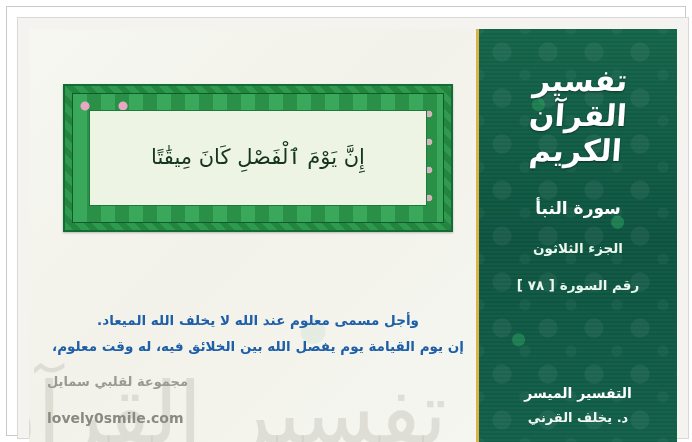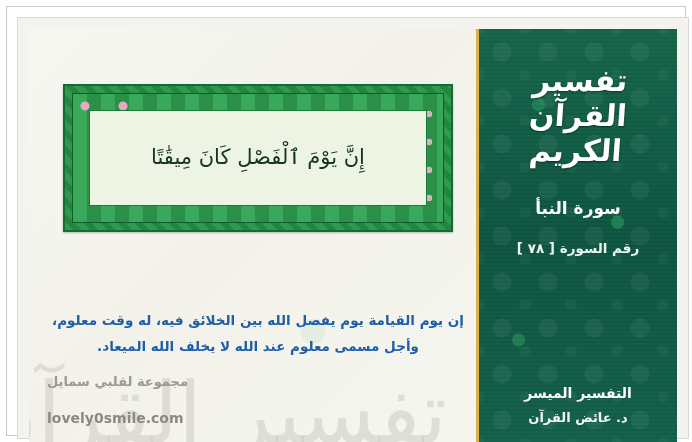--- a/index.html
+++ b/index.html
@@ -252,39 +252,40 @@
         <div class="watermark">تفسير القرآن</div>
 
         <div class="ayah-box">
           <div class="ayah-band"></div>
           <div class="ayah-inner">
             <div class="ayah-text">إِنَّ يَوْمَ ٱلْفَصْلِ كَانَ مِيقَٰتًا</div>
           </div>
         </div>
 
         <div class="tafsir">
+          <div>وأجل مسمى معلوم عند الله لا يخلف الله الميعاد.</div>
           <div>إن يوم القيامة يوم يفصل الله بين الخلائق فيه، له وقت معلوم،</div>
-          <div>وأجل مسمى معلوم عند الله لا يخلف الله الميعاد.</div>
         </div>
 
         <div class="credits">
           <div class="credits-line1">مجموعة لقلبي سمايل</div>
           <div class="credits-line2">lovely0smile.com</div>
         </div>
       </div>
 
       <div class="sidebar">
         <div class="sb-title">تفسير القرآن الكريم</div>
 
         <div class="sb-meta">
           <div class="sb-surah">سورة النبأ</div>
+          <div class="sb-row">الجزء الثلاثون</div>
           <div class="sb-row">رقم السورة [ ٧٨ ]</div>
         </div>
 
         <div class="sb-footer">
           <div class="sb-footer-1">التفسير الميسر</div>
-          <div class="sb-footer-2">د. عائض القرآن</div>
+          <div class="sb-footer-2">د. يخلف القرني</div>
         </div>
       </div>
 
     </div>
   </div>
 </div>
 
 </body></html>

